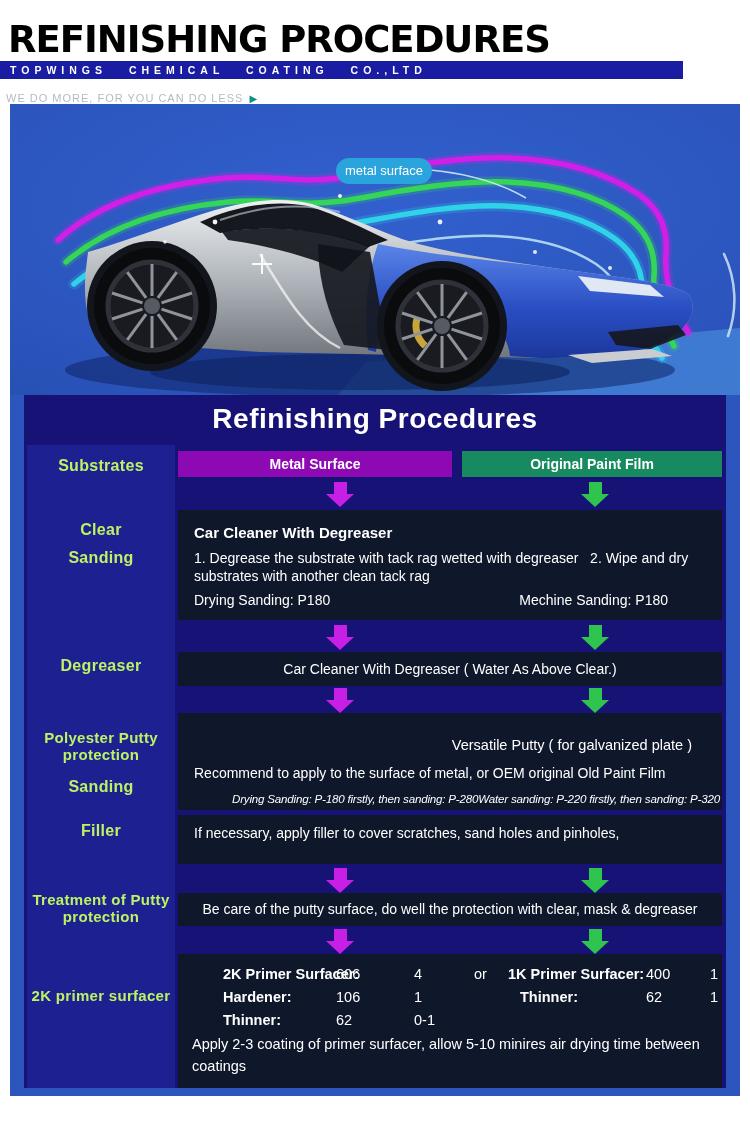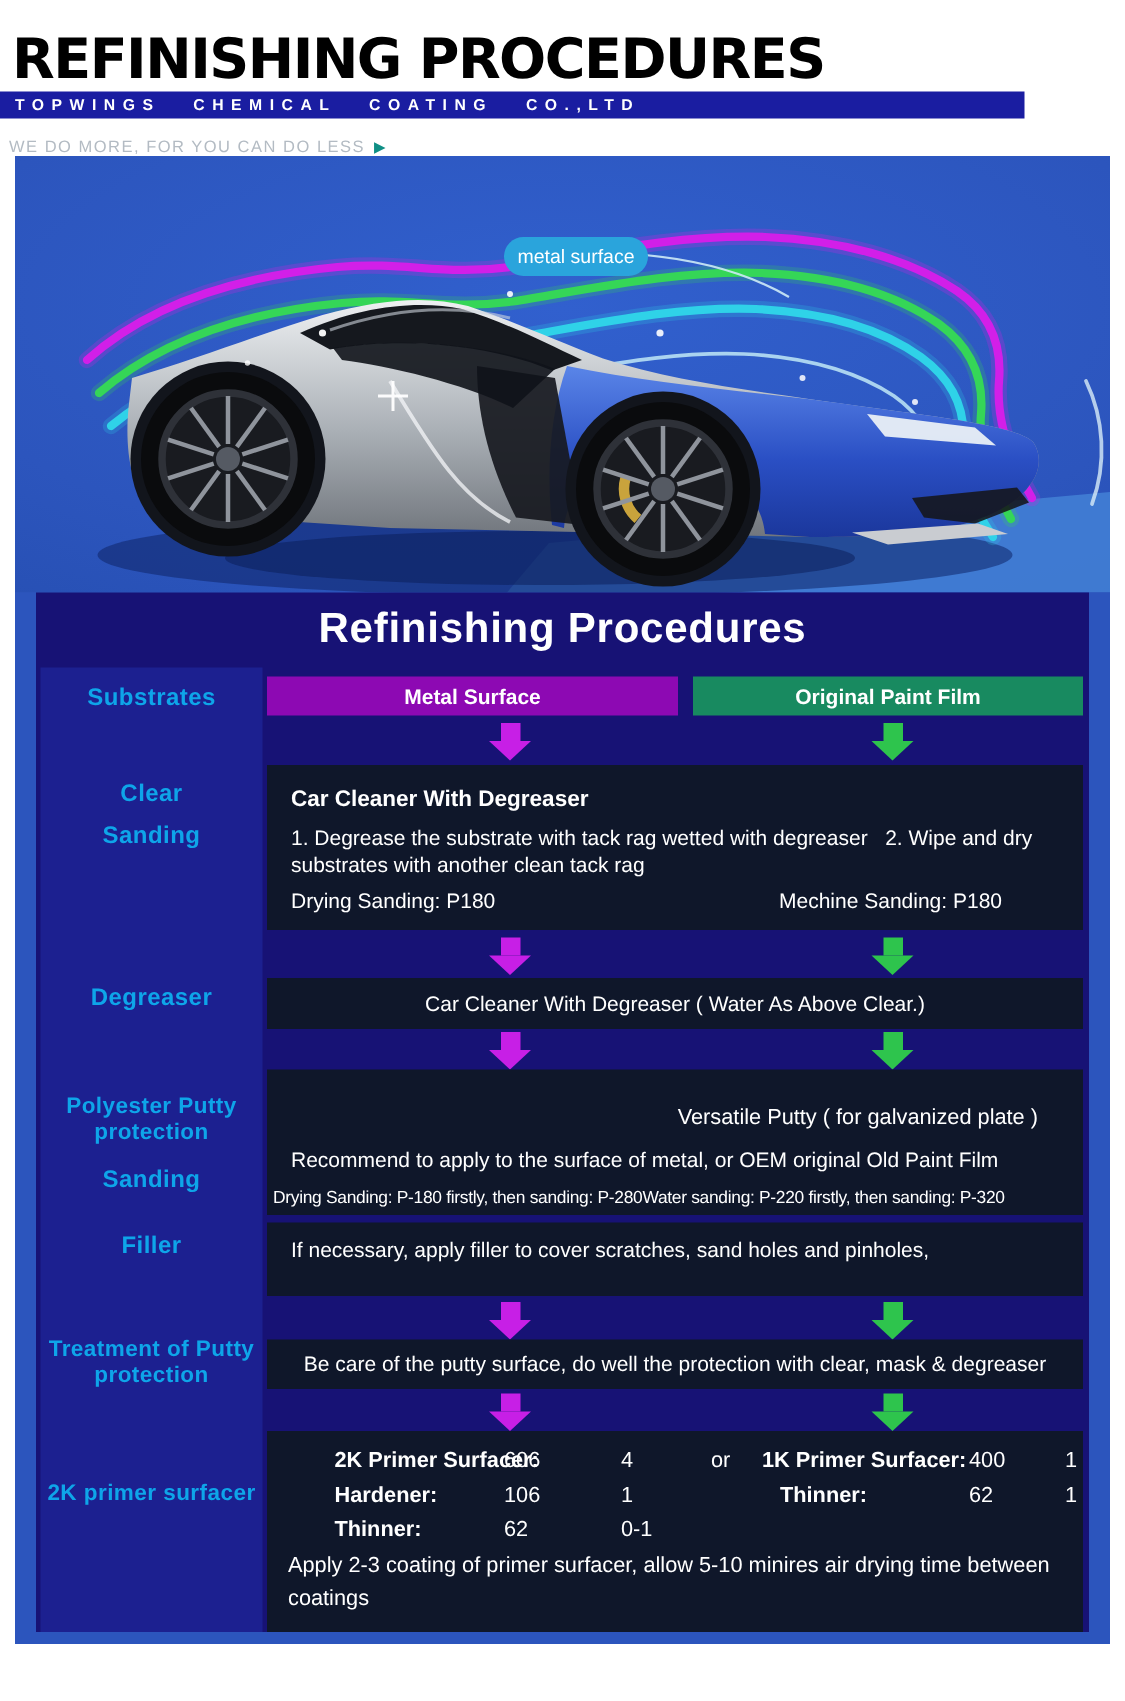--- a/index.html
+++ b/index.html
@@ -18,21 +18,21 @@
   
   .poster { position:absolute; left:10px; top:104px; width:730px; height:992px; background:#2c55bd; }
   .hero { position:absolute; left:0; top:0; width:730px; height:291px; }
 
   
   .flow-panel { position:absolute; left:14px; top:291px; width:702px; height:693px; background:#171275; }
   .sidebar-bg { position:absolute; left:3px; top:50px; bottom:0; width:148px; background:#1c2090; }
   .flow-title { position:absolute; top:8px; left:0; width:100%; text-align:center; color:#fff;
                 font-size:28px; font-weight:bold; letter-spacing:0.5px; }
 
-  .side-label { position:absolute; left:3px; width:148px; text-align:center; color:#0ea5e9;
+  .side-label { position:absolute; left:3px; width:148px; text-align:center; color:#bef264;
                 font-size:16px; font-weight:bold; letter-spacing:0.3px; }
   .side-label.sm { font-size:15px; }
 
   .col-btn { position:absolute; top:56px; height:26px; display:flex; align-items:center; justify-content:center;
              color:#fff; font-size:14px; font-weight:bold; }
   .btn-metal { left:154px; width:274px; background:#8d09b3; }
   .btn-paint { left:438px; width:260px; background:#188a60; }
 
   .arrow { position:absolute; width:28px; display:flex; flex-direction:column; align-items:center; }
   .arrow .stem { width:13px; height:12px; }
@@ -51,22 +51,22 @@
   .box-treat   { top:498px; height:33px; line-height:33px; text-align:center; font-size:14px; }
   .box-primer  { top:559px; height:134px; font-size:14.5px; overflow:hidden; }
 
   .bx-title { font-size:15px; font-weight:bold; }
   .bx-body  { font-size:14px; line-height:1.25; margin-top:9px; white-space:pre-wrap; }
   .bx-notes { display:flex; font-size:14px; margin-top:7px; }
   .bx-notes .rn { margin-left:auto; margin-right:38px; }
 
   .poly-title { text-align:right; padding:24px 30px 0 0; font-size:14.5px; }
   .poly-body  { padding:12px 16px 0 4px; font-size:14px; padding-left:16px; }
-  .poly-note  { display:flex; justify-content:flex-start; padding:11px 2px 0 4px;
-                font-size:11.6px; white-space:nowrap; letter-spacing:-0.2px; }
+  .poly-note  { display:flex; justify-content:flex-end; padding:11px 2px 0 4px;
+                font-size:11.6px; white-space:nowrap; letter-spacing:-0.2px;font-style:italic; }
 
   .p-row { position:absolute; left:0; width:100%; height:20px; }
   .p-r1 { top:12px; } .p-r2 { top:35px; } .p-r3 { top:58px; }
   .p-row span { position:absolute; white-space:nowrap; }
   .pc1 { left:14px; font-weight:bold;margin-left:31px; } .pc2 { left:158px; } .pc3 { left:236px; }
   .pcor { left:296px; } .pc4 { left:330px; font-weight:bold; } .pc5 { left:468px; } .pc6 { left:532px; }
   .p-r2 .pc4 { left:342px; }
   .p-note { position:absolute; top:80px; left:14px; width:520px; font-size:14.5px; line-height:1.5; }
 </style>
 </head>

